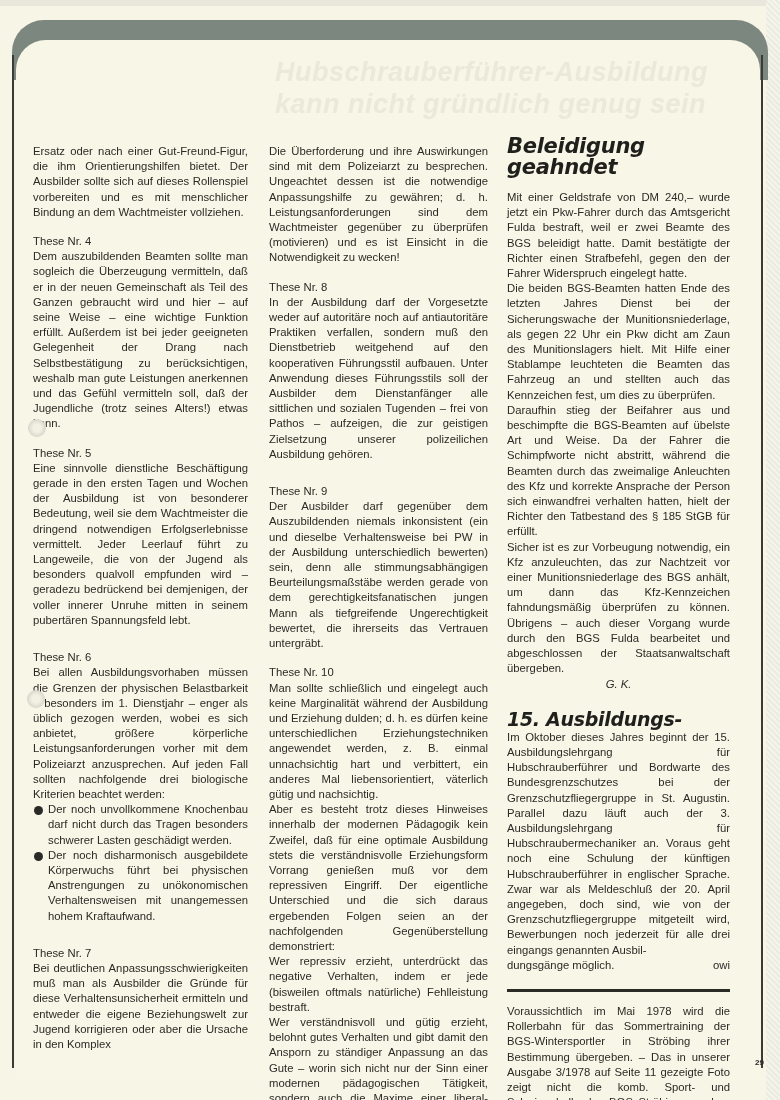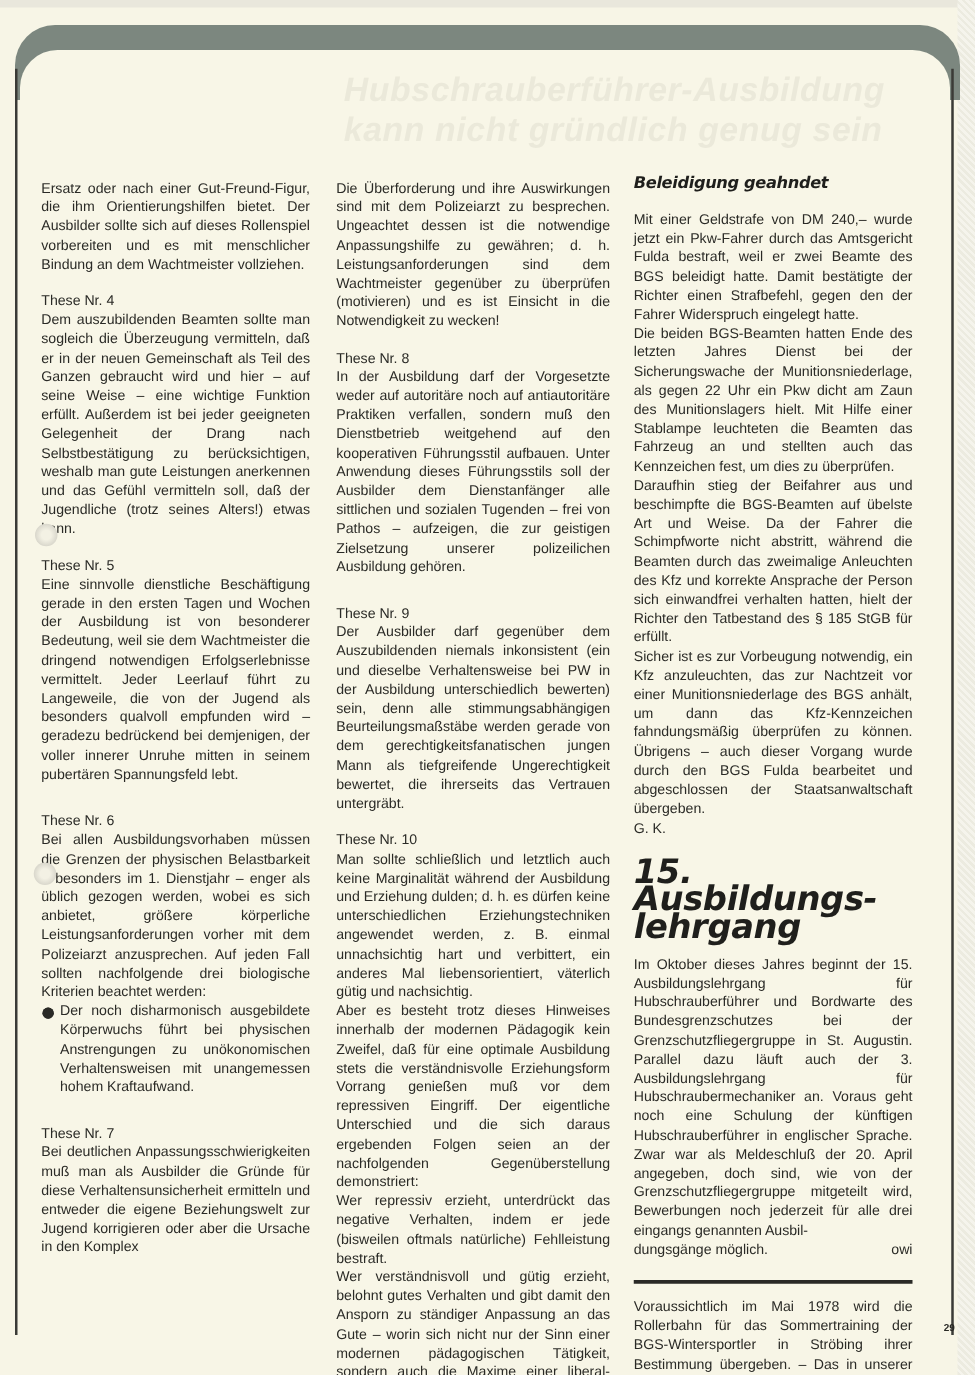--- a/index.html
+++ b/index.html
@@ -44,25 +44,25 @@
   .col p { margin:0; }
   .thesis-head { margin-top:14px !important; }
   .first { margin-top:0 !important; }
   .bullets { list-style:none; margin:0; padding:0; }
   .bullets li { position:relative; padding-left:15px; }
   .bullets li .dot {
     position:absolute; left:1px; top:4px; width:9px; height:9px; border-radius:50%; background:#2a2a26;
   }
   .h-bold {
     font-family:"DejaVu Sans", sans-serif; font-weight:bold; font-style:italic;
-    font-size:13px; line-height:21px; letter-spacing:-0.3px; color:#1f1f1c;
+    font-size:21px; line-height:21px; letter-spacing:-0.3px; color:#1f1f1c;
     margin:0 0 12px 0 !important;
   }
-  .h-big { font-size:27px; line-height:22px; }
-  .sig { text-align:left; }
+  .h-big { font-size:19px; line-height:22px; }
+  .sig { text-align:center;font-style:italic; }
   .sig-inline { display:flex; justify-content:space-between; }
   .rule { height:3px; background:#2a2a26; margin:16px 0 12px 0; }
   .pagenum {
     position:absolute; left:755px; top:1058px; font-size:8px; font-weight:bold;
   }
   .blot {
     position:absolute; width:18px; height:18px; border-radius:50%;
     background:radial-gradient(circle,#f3f1e4 30%,#d9d7cc 70%,#f3f1e4 100%);
   }
 </style>
@@ -86,55 +86,54 @@
 
   <p class="thesis-head">These Nr. 4</p>
   <p>Dem auszubildenden Beamten sollte man sogleich die Überzeugung vermitteln, daß er in der neuen Gemeinschaft als Teil des Ganzen gebraucht wird und hier – auf seine Weise – eine wichtige Funktion erfüllt. Außerdem ist bei jeder geeigneten Gelegenheit der Drang nach Selbstbestätigung zu berücksichtigen, weshalb man gute Leistungen anerkennen und das Gefühl vermitteln soll, daß der Jugendliche (trotz seines Alters!) etwas kann.</p>
 
   <p class="thesis-head">These Nr. 5</p>
   <p>Eine sinnvolle dienstliche Beschäftigung gerade in den ersten Tagen und Wochen der Ausbildung ist von besonderer Bedeutung, weil sie dem Wachtmeister die dringend notwendigen Erfolgserlebnisse vermittelt. Jeder Leerlauf führt zu Langeweile, die von der Jugend als besonders qualvoll empfunden wird – geradezu bedrückend bei demjenigen, der voller innerer Unruhe mitten in seinem pubertären Spannungsfeld lebt.</p>
 
   <p class="thesis-head" style="margin-top:22px !important">These Nr. 6</p>
   <p>Bei allen Ausbildungsvorhaben müssen die Grenzen der physischen Belastbarkeit – besonders im 1. Dienstjahr – enger als üblich gezogen werden, wobei es sich anbietet, größere körperliche Leistungsanforderungen vorher mit dem Polizeiarzt anzusprechen. Auf jeden Fall sollten nachfolgende drei biologische Kriterien beachtet werden:</p>
   <ul class="bullets">
-    <li><span class="dot"></span></li>
+    <li><span class="dot"></span><span>Der noch unvollkommene Knochenbau darf nicht durch das Tragen besonders schwerer Lasten geschädigt werden.</span></li>
     <li><span class="dot"></span><span>Der noch disharmonisch ausgebildete Körperwuchs führt bei physischen Anstrengungen zu unökonomischen Verhaltensweisen mit unangemessen hohem Kraftaufwand.</span></li>
   </ul>
 
   <p class="thesis-head" style="margin-top:22px !important">These Nr. 7</p>
   <p>Bei deutlichen Anpassungsschwierigkeiten muß man als Ausbilder die Gründe für diese Verhaltensunsicherheit ermitteln und entweder die eigene Beziehungswelt zur Jugend korrigieren oder aber die Ursache in den Komplex</p>
 </div>
 
 <div class="col col2">
   <p>Die Überforderung und ihre Auswirkungen sind mit dem Polizeiarzt zu besprechen. Ungeachtet dessen ist die notwendige Anpassungshilfe zu gewähren; d. h. Leistungsanforderungen sind dem Wachtmeister gegenüber zu überprüfen (motivieren) und es ist Einsicht in die Notwendigkeit zu wecken!</p>
 
   <p class="thesis-head">These Nr. 8</p>
   <p>In der Ausbildung darf der Vorgesetzte weder auf autoritäre noch auf antiautoritäre Praktiken verfallen, sondern muß den Dienstbetrieb weitgehend auf den kooperativen Führungsstil aufbauen. Unter Anwendung dieses Führungsstils soll der Ausbilder dem Dienstanfänger alle sittlichen und sozialen Tugenden – frei von Pathos – aufzeigen, die zur geistigen Zielsetzung unserer polizeilichen Ausbildung gehören.</p>
 
   <p class="thesis-head" style="margin-top:22px !important">These Nr. 9</p>
   <p>Der Ausbilder darf gegenüber dem Auszubildenden niemals inkonsistent (ein und dieselbe Verhaltensweise bei PW in der Ausbildung unterschiedlich bewerten) sein, denn alle stimmungsabhängigen Beurteilungsmaßstäbe werden gerade von dem gerechtigkeitsfanatischen jungen Mann als tiefgreifende Ungerechtigkeit bewertet, die ihrerseits das Vertrauen untergräbt.</p>
 
   <p class="thesis-head">These Nr. 10</p>
-  <p>Man sollte schließlich und letztlich auch keine Marginalität während der Ausbildung und Erziehung dulden; d. h. es dürfen keine unterschiedlichen Erziehungstechniken angewendet werden, z. B. einmal unnachsichtig hart und verbittert, ein anderes Mal liebensorientiert, väterlich gütig und nachsichtig.</p>
+  <p>Man sollte schließlich und eingelegt auch keine Marginalität während der Ausbildung und Erziehung dulden; d. h. es dürfen keine unterschiedlichen Erziehungstechniken angewendet werden, z. B. einmal unnachsichtig hart und verbittert, ein anderes Mal liebensorientiert, väterlich gütig und nachsichtig.</p>
   <p>Aber es besteht trotz dieses Hinweises innerhalb der modernen Pädagogik kein Zweifel, daß für eine optimale Ausbildung stets die verständnisvolle Erziehungsform Vorrang genießen muß vor dem repressiven Eingriff. Der eigentliche Unterschied und die sich daraus ergebenden Folgen seien an der nachfolgenden Gegenüberstellung demonstriert:</p>
   <p>Wer repressiv erzieht, unterdrückt das negative Verhalten, indem er jede (bisweilen oftmals natürliche) Fehlleistung bestraft.</p>
   <p>Wer verständnisvoll und gütig erzieht, belohnt gutes Verhalten und gibt damit den Ansporn zu ständiger Anpassung an das Gute – worin sich nicht nur der Sinn einer modernen pädagogischen Tätigkeit, sondern auch die Maxime einer liberal-humanen Ausbildung und Erziehung bestätigt.</p>
 </div>
 
 <div class="col col3">
   <p class="h-bold">Beleidigung geahndet</p>
   <p>Mit einer Geldstrafe von DM 240,– wurde jetzt ein Pkw-Fahrer durch das Amtsgericht Fulda bestraft, weil er zwei Beamte des BGS beleidigt hatte. Damit bestätigte der Richter einen Strafbefehl, gegen den der Fahrer Widerspruch eingelegt hatte.</p>
   <p>Die beiden BGS-Beamten hatten Ende des letzten Jahres Dienst bei der Sicherungswache der Munitionsniederlage, als gegen 22 Uhr ein Pkw dicht am Zaun des Munitionslagers hielt. Mit Hilfe einer Stablampe leuchteten die Beamten das Fahrzeug an und stellten auch das Kennzeichen fest, um dies zu überprüfen.</p>
   <p>Daraufhin stieg der Beifahrer aus und beschimpfte die BGS-Beamten auf übelste Art und Weise. Da der Fahrer die Schimpfworte nicht abstritt, während die Beamten durch das zweimalige Anleuchten des Kfz und korrekte Ansprache der Person sich einwandfrei verhalten hatten, hielt der Richter den Tatbestand des § 185 StGB für erfüllt.</p>
   <p>Sicher ist es zur Vorbeugung notwendig, ein Kfz anzuleuchten, das zur Nachtzeit vor einer Munitionsniederlage des BGS anhält, um dann das Kfz-Kennzeichen fahndungsmäßig überprüfen zu können. Übrigens – auch dieser Vorgang wurde durch den BGS Fulda bearbeitet und abgeschlossen der Staatsanwaltschaft übergeben.</p>
   <p class="sig">G. K.</p>
 
   <div style="height:16px"></div>
   <p class="h-bold h-big" style="margin-bottom:0 !important">15. Ausbildungs-</p>
-  <p class="h-bold h-big">lehrgang</p>
   <p>Im Oktober dieses Jahres beginnt der 15. Ausbildungslehrgang für Hubschrauberführer und Bordwarte des Bundesgrenzschutzes bei der Grenzschutzfliegergruppe in St. Augustin. Parallel dazu läuft auch der 3. Ausbildungslehrgang für Hubschraubermechaniker an. Voraus geht noch eine Schulung der künftigen Hubschrauberführer in englischer Sprache. Zwar war als Meldeschluß der 20. April angegeben, doch sind, wie von der Grenzschutzfliegergruppe mitgeteilt wird, Bewerbungen noch jederzeit für alle drei eingangs genannten Ausbil-</p>
   <p class="sig-inline">
     <span>dungsgänge möglich.</span>
     <span>owi</span>
   </p>
 
   <div class="rule"></div>
   <p>Voraussichtlich im Mai 1978 wird die Rollerbahn für das Sommertraining der BGS-Wintersportler in Ströbing ihrer Bestimmung übergeben. – Das in unserer Ausgabe 3/1978 auf Seite 11 gezeigte Foto zeigt nicht die komb. Sport- und Schwimmhalle des BGS Ströbing, sondern das Wirtschaftsgebäude eines angrenzenden Bauernhofes.</p>
 </div>
 

